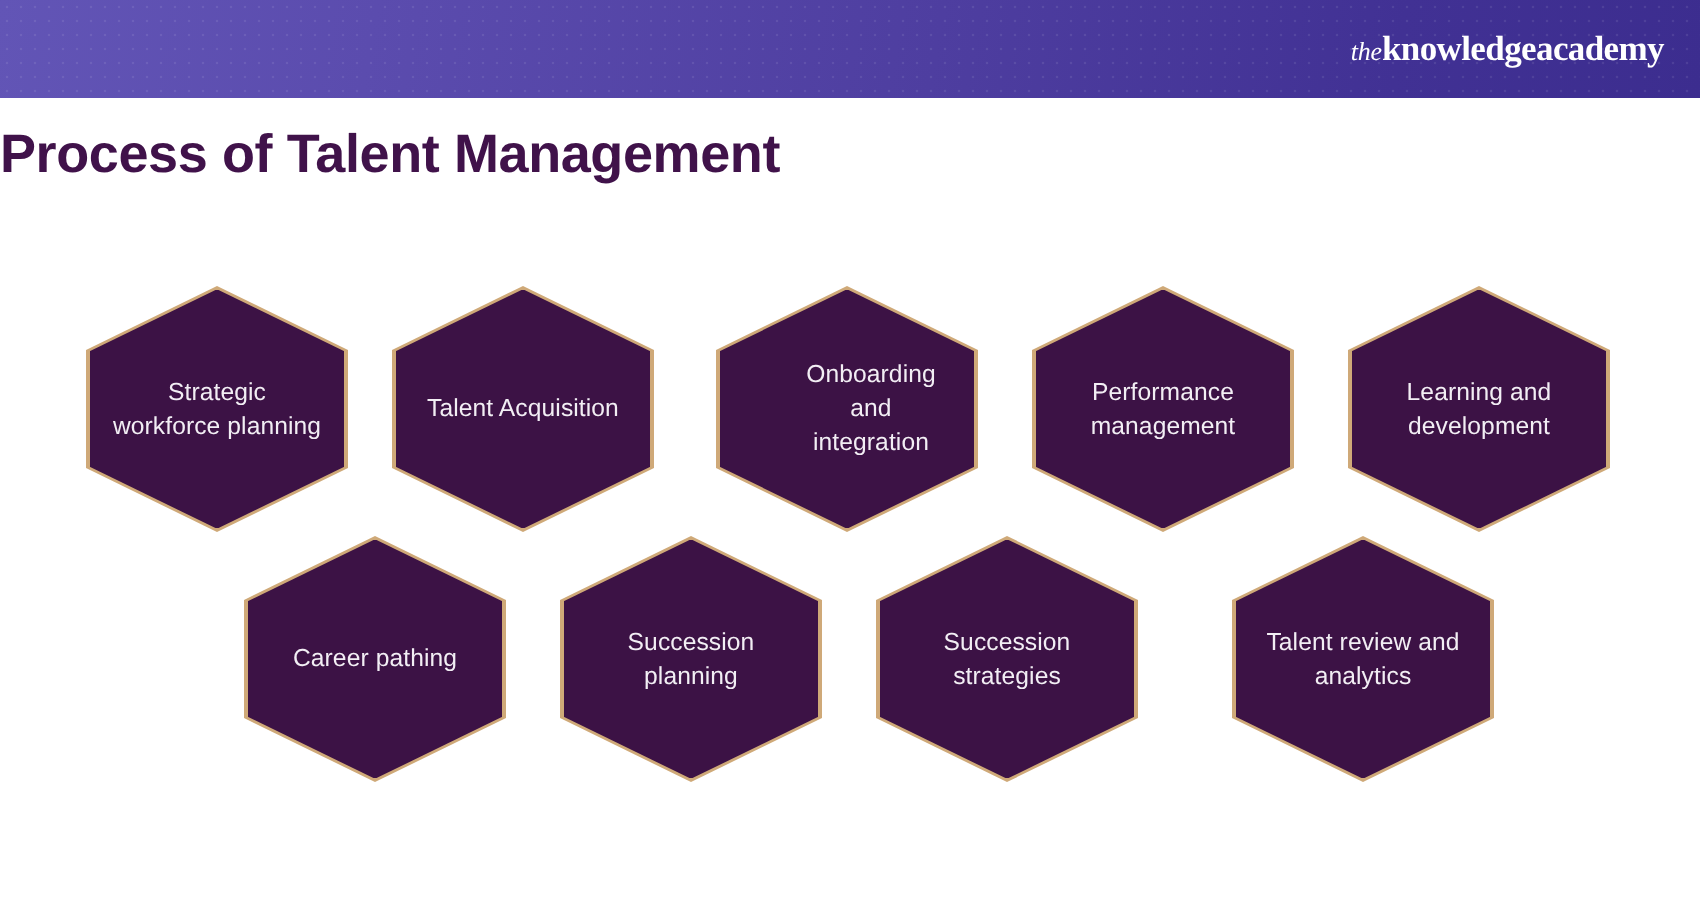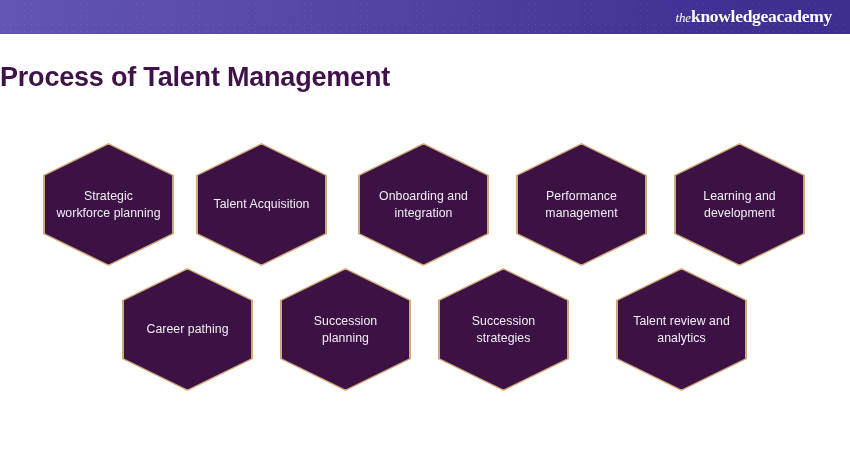--- a/index.html
+++ b/index.html
@@ -14,21 +14,21 @@
     background: #ffffff;
     font-family: "Liberation Sans", sans-serif;
     position: relative;
   }
 
   
   .header {
     position: absolute;
     top: 0; left: 0;
     width: 850px;
-    height: 34px;
+    height: 49px;
     background: linear-gradient(100deg, #6255b6 0%, #5b4cae 22%, #4e3ea0 55%, #413194 82%, #3c2d8f 100%);
     overflow: hidden;
   }
   .header::after {
     
     content: "";
     position: absolute;
     inset: 0;
     background-image: radial-gradient(rgba(255,255,255,0.085) 0.7px, transparent 0.8px);
     background-size: 7px 7px;
@@ -111,21 +111,21 @@
     font-size: 12.3px;
     line-height: 17px;
     padding: 0 13px;
     letter-spacing: 0.05px;
   }
 
   
   .hex.r1 { top: 143px; }
   .hex.r1.c1 { left: 43px; }
   .hex.r1.c2 { left: 196px; }
-  .hex.r1.c3 { left: 358px; }
+  .hex.r1.c3 { left: 358px; padding-left: 24px; }
   .hex.r1.c4 { left: 516px; }
   .hex.r1.c5 { left: 674px; }
 
   
   .hex.r2 { top: 268px; }
   .hex.r2.c1 { left: 122px; }
   .hex.r2.c2 { left: 280px; }
   .hex.r2.c3 { left: 438px; }
   .hex.r2.c4 { left: 616px; }
 </style>

